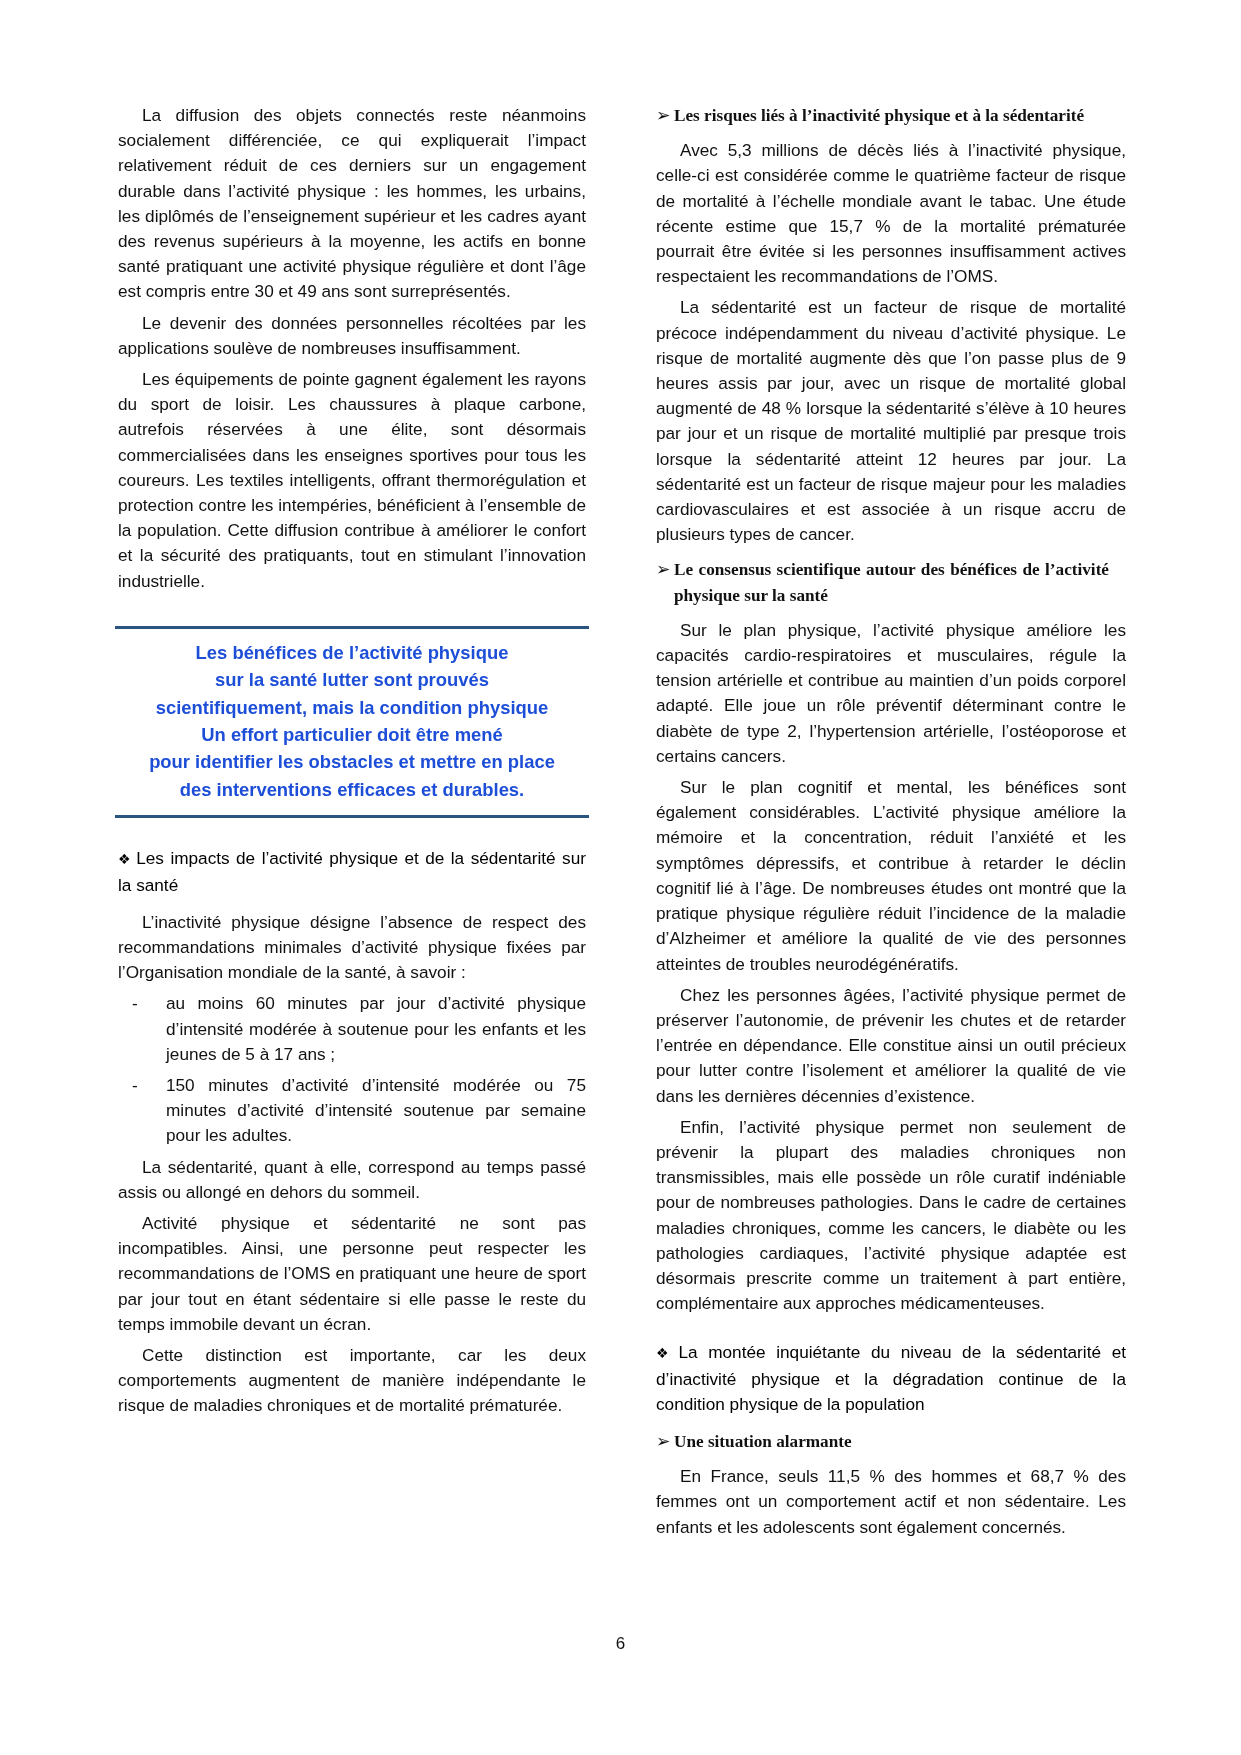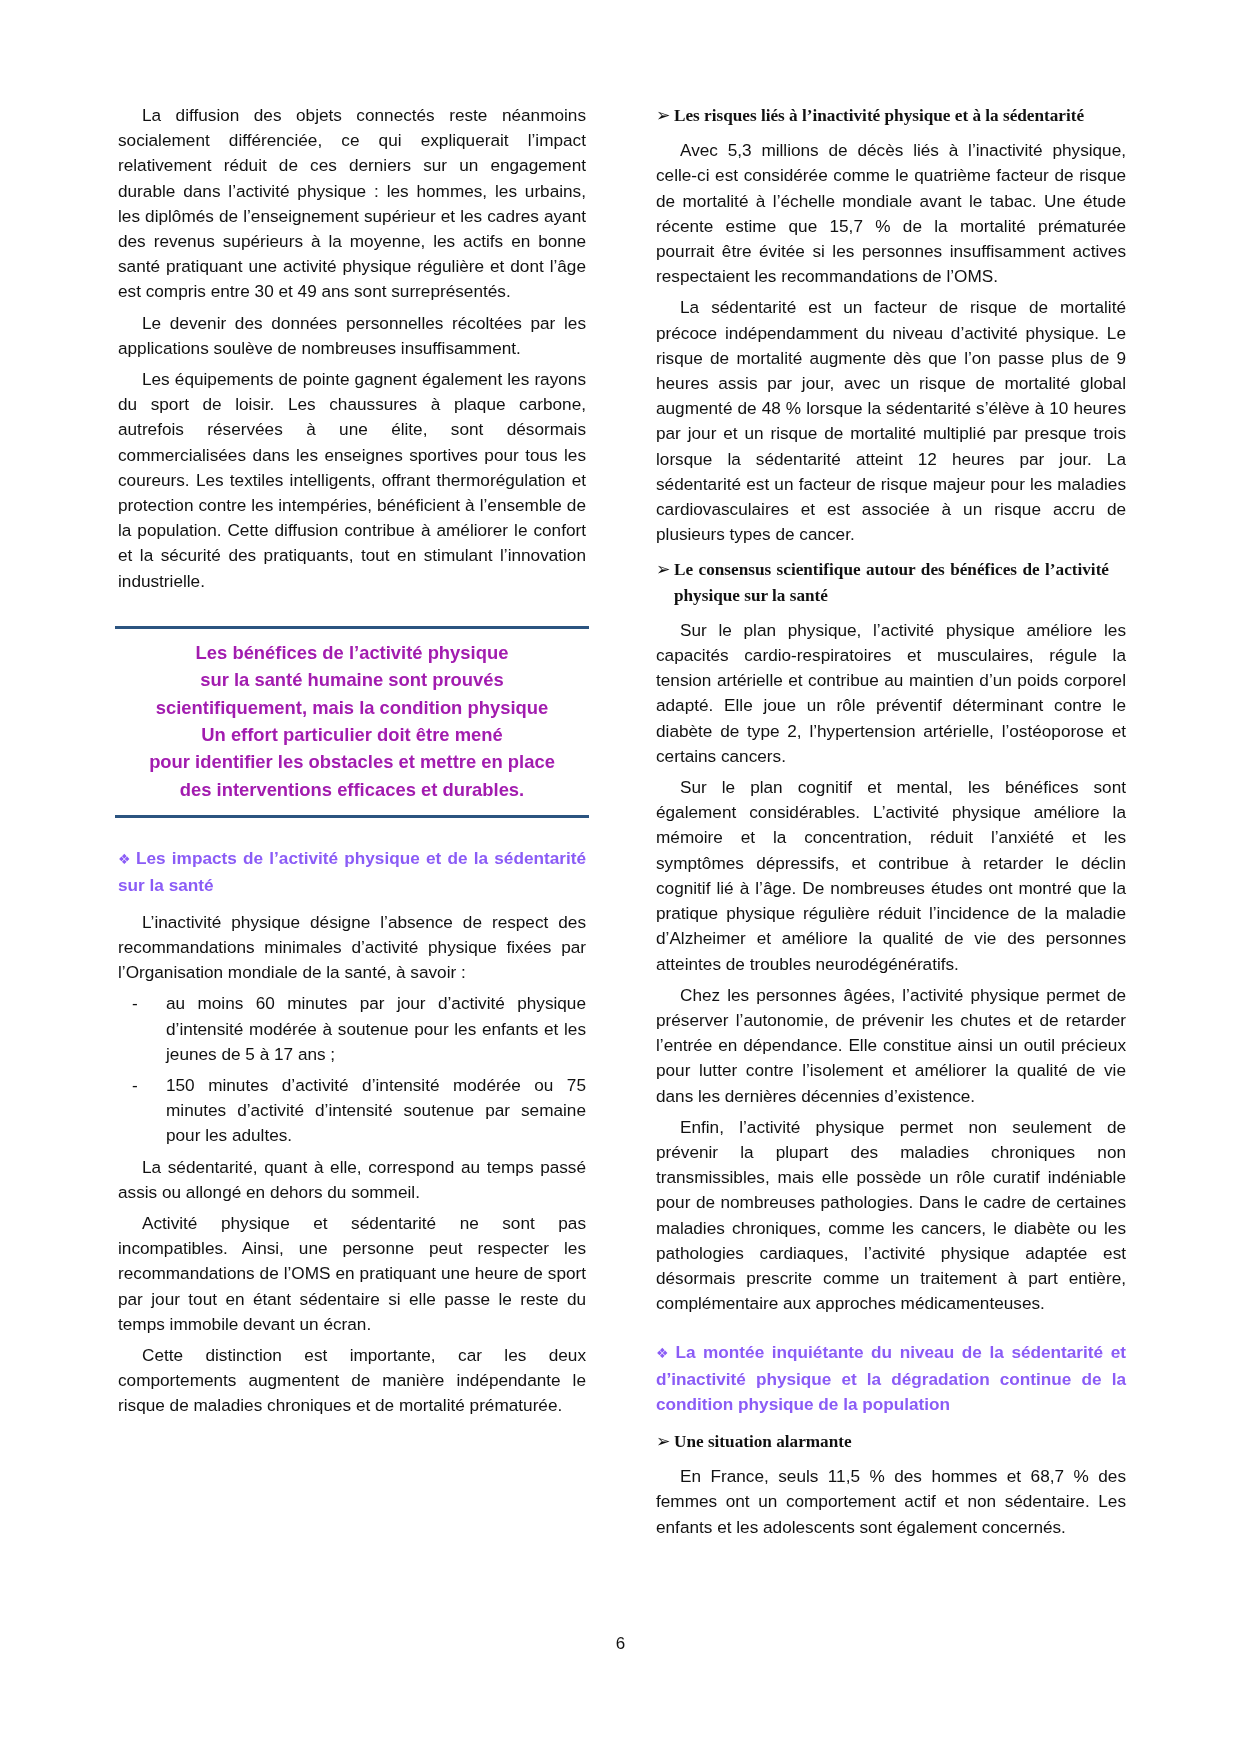--- a/index.html
+++ b/index.html
@@ -14,27 +14,27 @@
     }
     .col-left { left: 118px; width: 468px; }
     .col-right { left: 656px; width: 470px; }
     p { margin: 0 0 6px 0; text-align: justify; text-indent: 24px; }
     .h3 {
       font-weight: bold; margin: 0 17px 10px 0; text-align: justify;
       padding-left: 18px; text-indent: -18px; position: relative; font-family: Liberation Serif, serif;
     }
     .h3 .arrow { display: inline-block; width: 18px; text-indent: 0; font-weight: normal; }
     .h2 {
-      color: #8b5cf6; font-weight: bold; margin: 0 0 12px 0; text-align: justify;
+      color: #000000; font-weight: normal; margin: 0 0 12px 0; text-align: justify;
     }
     .h2 .diamond { font-size: 14px; margin-right: 4px; }
     .callout {
       border-top: 3px solid #2b5480; border-bottom: 3px solid #2b5480;
       margin: 32px 0 28px 0; padding: 10px 0 12px 0;
-      text-align: center; color: #a21caf; font-weight: bold;
+      text-align: center; color: #1d4ed8; font-weight: bold;
       font-size: 18.4px; line-height: 27.4px;
       margin-left: -3px; margin-right: -3px;
     }
     .callout .cl { display: block; }
     ul.dash { list-style: none; margin: 2px 0 6px 0; padding: 0 0 0 48px; }
     ul.dash li { position: relative; text-align: justify; margin-bottom: 6px; }
     ul.dash li .dash-mark { position: absolute; left: -34px; top: 0; }
     .gap-md { height: 18px; }
     .page-num {
       position: absolute; top: 1634px; left: 0; width: 1241px; text-align: center;
@@ -44,21 +44,21 @@
 </head>
 <body>
 
 <div class="col col-left">
   <p>La diffusion des objets connectés reste néanmoins socialement différenciée, ce qui expliquerait l’impact relativement réduit de ces derniers sur un engagement durable dans l’activité physique : les hommes, les urbains, les diplômés de l’enseignement supérieur et les cadres ayant des revenus supérieurs à la moyenne, les actifs en bonne santé pratiquant une activité physique régulière et dont l’âge est compris entre 30 et 49 ans sont surreprésentés.</p>
   <p>Le devenir des données personnelles récoltées par les applications soulève de nombreuses insuffisamment.</p>
   <p>Les équipements de pointe gagnent également les rayons du sport de loisir. Les chaussures à plaque carbone, autrefois réservées à une élite, sont désormais commercialisées dans les enseignes sportives pour tous les coureurs. Les textiles intelligents, offrant thermorégulation et protection contre les intempéries, bénéficient à l’ensemble de la population. Cette diffusion contribue à améliorer le confort et la sécurité des pratiquants, tout en stimulant l’innovation industrielle.</p>
 
   <div class="callout">
     <span class="cl">Les bénéfices de l’activité physique</span>
-    <span class="cl">sur la santé humaine sont prouvés</span>
+    <span class="cl">sur la santé lutter sont prouvés</span>
     <span class="cl">scientifiquement, mais la condition physique</span>
     <span class="cl">Un effort particulier doit être mené</span>
     <span class="cl">pour identifier les obstacles et mettre en place</span>
     <span class="cl">des interventions efficaces et durables.</span>
   </div>
 
   <div class="h2">
     <span class="diamond">❖</span><span>Les impacts de l’activité physique et de la sédentarité sur la santé</span>
   </div>
 

